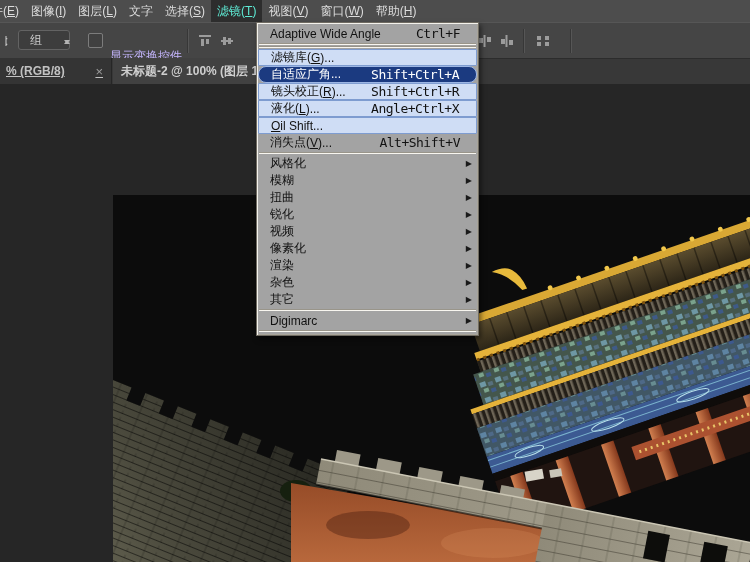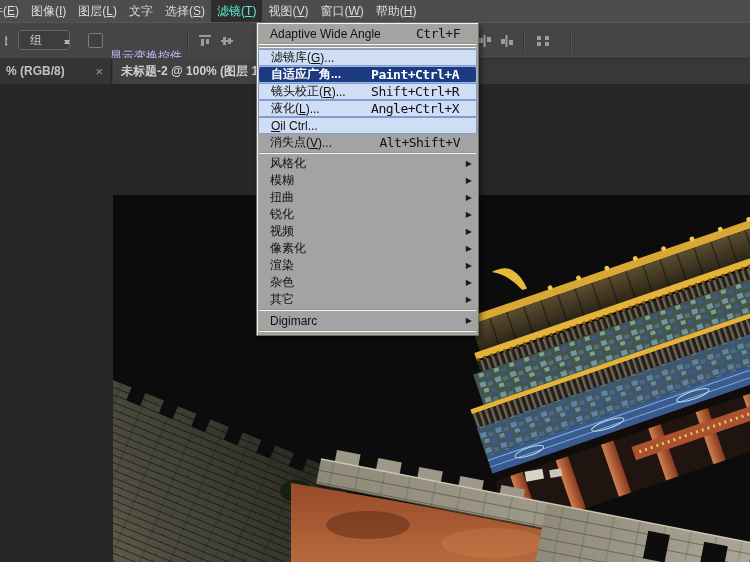--- a/index.html
+++ b/index.html
@@ -33,41 +33,41 @@
   .vsep{top:6px;width:1px;height:24px;background:#373737;box-shadow:1px 0 0 #565656;}
   .alicon{top:11px;width:14px;height:14px;}
   .alicon svg{display:block;}
 
   
   .tabbar{position:absolute;top:58px;left:0;right:0;height:26px;background:#383838;
           box-shadow:inset 0 1px 0 #2c2c2c;z-index:10;}
   .tab{position:absolute;top:0;height:26px;display:flex;align-items:center;
        font-size:12px;font-weight:bold;white-space:nowrap;overflow:hidden;cursor:default;}
   .tab1{left:0;width:112px;background:#343434;color:#c2c2c2;padding-left:6px;box-sizing:border-box;
-        border-right:1px solid #262626;}
+        border-right:1px solid #262626;text-decoration:underline;}
   .tab1 .close{margin-left:auto;margin-right:8px;color:#9c9c9c;font-weight:normal;font-size:13px;}
   .tab2{left:113px;width:250px;background:#414141;color:#cfcfcf;padding-left:8px;box-sizing:border-box;}
 
   
   .canvasarea{position:absolute;top:84px;left:0;right:0;bottom:0;background:#262626;z-index:1;}
   .photo{position:absolute;left:113px;top:195px;width:637px;height:367px;z-index:2;}
   .photo svg{display:block;}
 
   
   .menupanel{position:absolute;left:256px;top:22px;width:223px;box-sizing:border-box;
              background:#a3a3a3;border:1px solid #6f6b62;padding:2px 1px;z-index:70;
              box-shadow:inset 1px 1px 0 #f4f2ec,inset -1px -1px 0 #a8a499,2px 3px 5px rgba(0,0,0,.5);
              font-size:12px;color:#111;}
   .mrow{height:17px;display:flex;align-items:center;padding:0 4px 0 12px;position:relative;
         box-sizing:border-box;cursor:default;}
   .mrow .shortcut{margin-left:auto;font-family:"DejaVu Sans Mono",monospace;font-size:13px;
                   padding-right:13px;letter-spacing:-0.5px;}
   .mrow .arrow{position:absolute;right:5px;top:4px;font-size:8px;color:#1a1a1a;}
   .mrow.boxed{background:#cfddf5;border:1px solid #7e9cd0;border-radius:1px;}
-  .mrow.selected{background:#1b3a80;border:1px solid #9db6e4;border-radius:3px;color:#ffffff;font-weight:bold;}
+  .mrow.selected{background:#1b3a80;border:1px solid #9db6e4;border-radius:8px;color:#ffffff;}
   .msep{height:0;border-top:1px solid #99958a;border-bottom:1px solid #f8f6f0;margin:1px 1px;}
 </style>
 </head>
 <body>
 
 <div id="app">
 
   <div class="canvasarea"></div>
 
   <div class="photo">
@@ -335,41 +335,41 @@
         <span class="pre">滤镜库(</span>
         <span class="accel">G</span>
         <span class="post">)...</span>
         <span class="shortcut"></span>
       </div>
 
   <div class="mrow selected">
         <span class="pre">自适应广角...</span>
         <span class="accel"></span>
         <span class="post"></span>
-        <span class="shortcut">Paint+Ctrl+A</span>
+        <span class="shortcut">Shift+Ctrl+A</span>
       </div>
 
   <div class="mrow boxed">
         <span class="pre">镜头校正(</span>
         <span class="accel">R</span>
         <span class="post">)...</span>
         <span class="shortcut">Shift+Ctrl+R</span>
       </div>
 
   <div class="mrow boxed">
         <span class="pre">液化(</span>
         <span class="accel">L</span>
         <span class="post">)...</span>
         <span class="shortcut">Angle+Ctrl+X</span>
       </div>
 
   <div class="mrow boxed">
         <span class="pre"></span>
         <span class="accel">O</span>
-        <span class="post">il Ctrl...</span>
+        <span class="post">il Shift...</span>
         <span class="shortcut"></span>
       </div>
 
   <div class="mrow">
         <span class="pre">消失点(</span>
         <span class="accel">V</span>
         <span class="post">)...</span>
         <span class="shortcut">Alt+Shift+V</span>
       </div>
 

